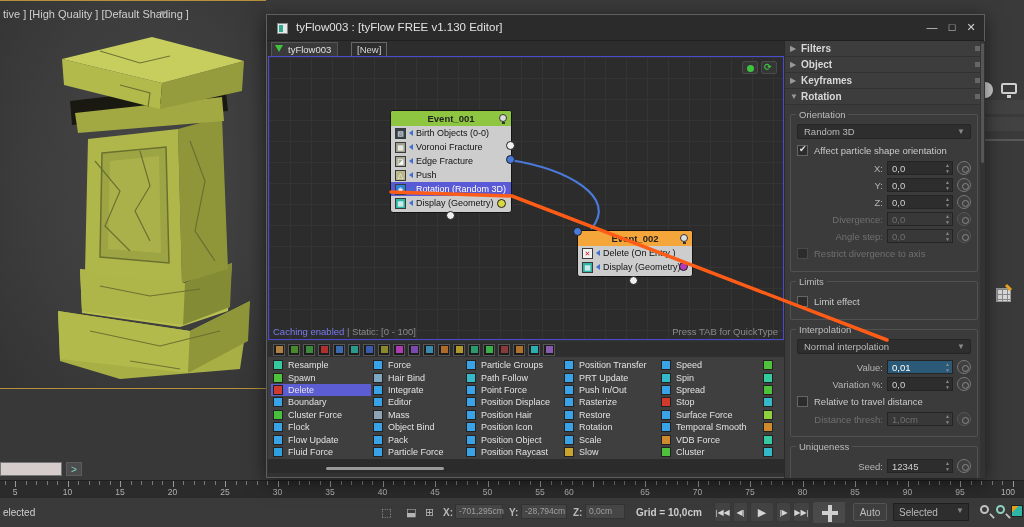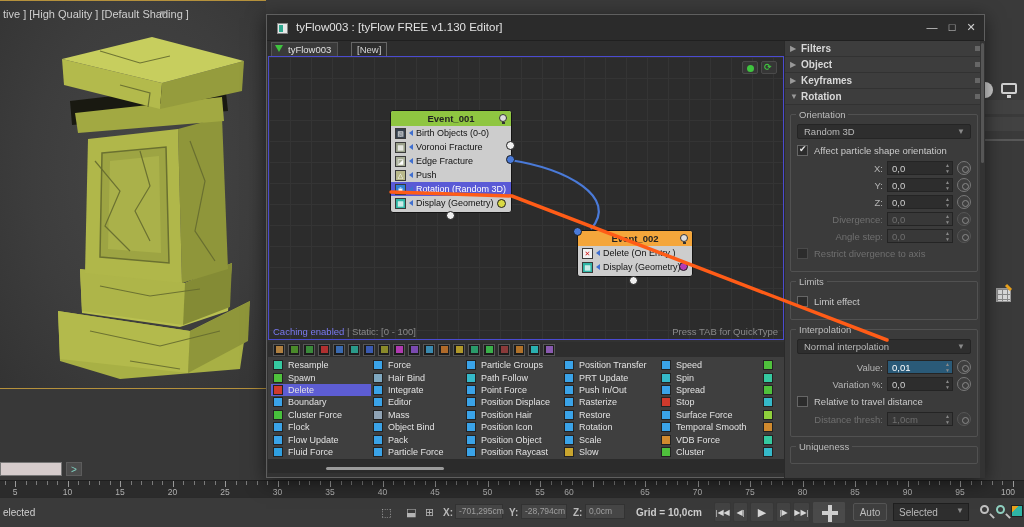--- a/index.html
+++ b/index.html
@@ -717,20 +717,31 @@
               <span>▲</span>
               <span>▼</span>
             </div>
           </div>
         <div class="key-btn"></div>
       </div>
     </div>
 
     <div class="group">
       <span class="group-label">Uniqueness</span>
+      <div class="spin-row">
+        <span class="spin-label">Seed:</span>
+        <div class="spin-field">
+            <span class="val">12345</span>
+            <div class="spin-arrows">
+              <span>▲</span>
+              <span>▼</span>
+            </div>
+          </div>
+        <div class="key-btn"></div>
+      </div>
 
     </div>
 
     <div id="panel-scroll">
         <div></div>
       </div>
   </div>
 </div>
 
 <div class="abs" id="ruler">

